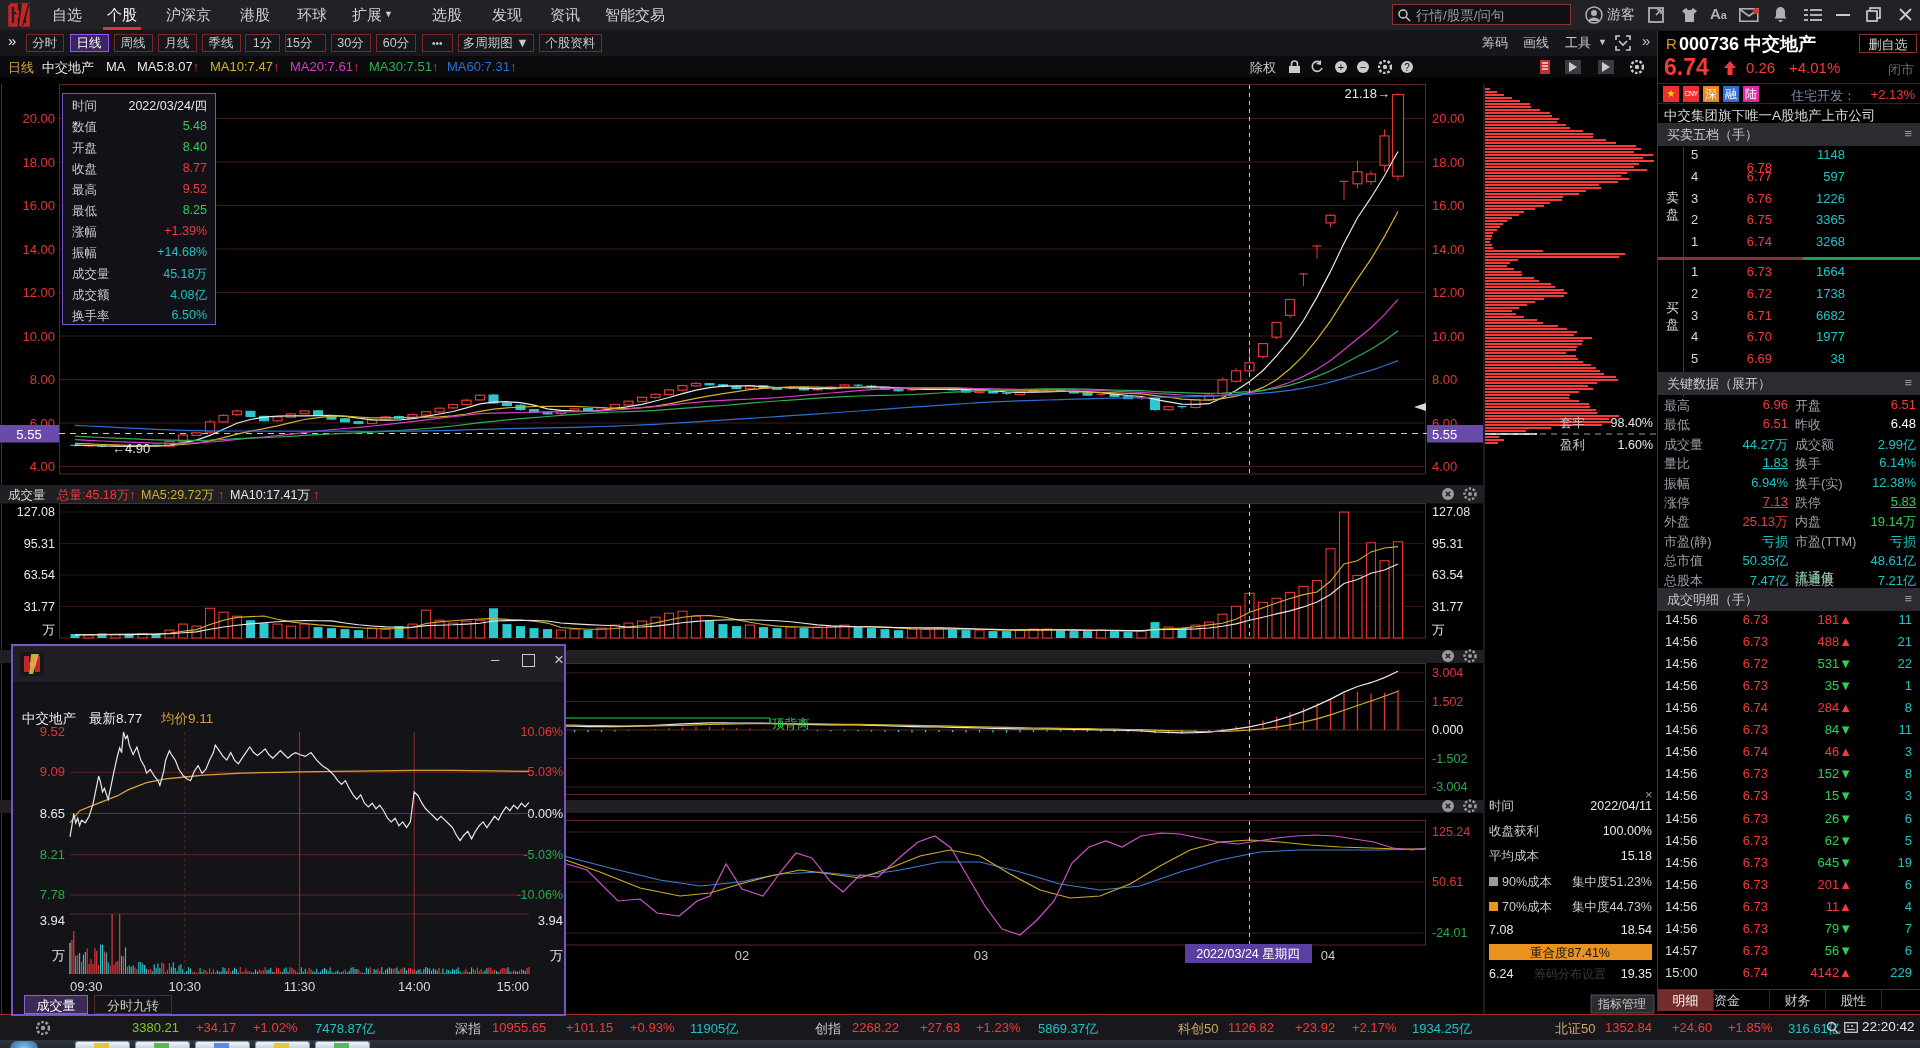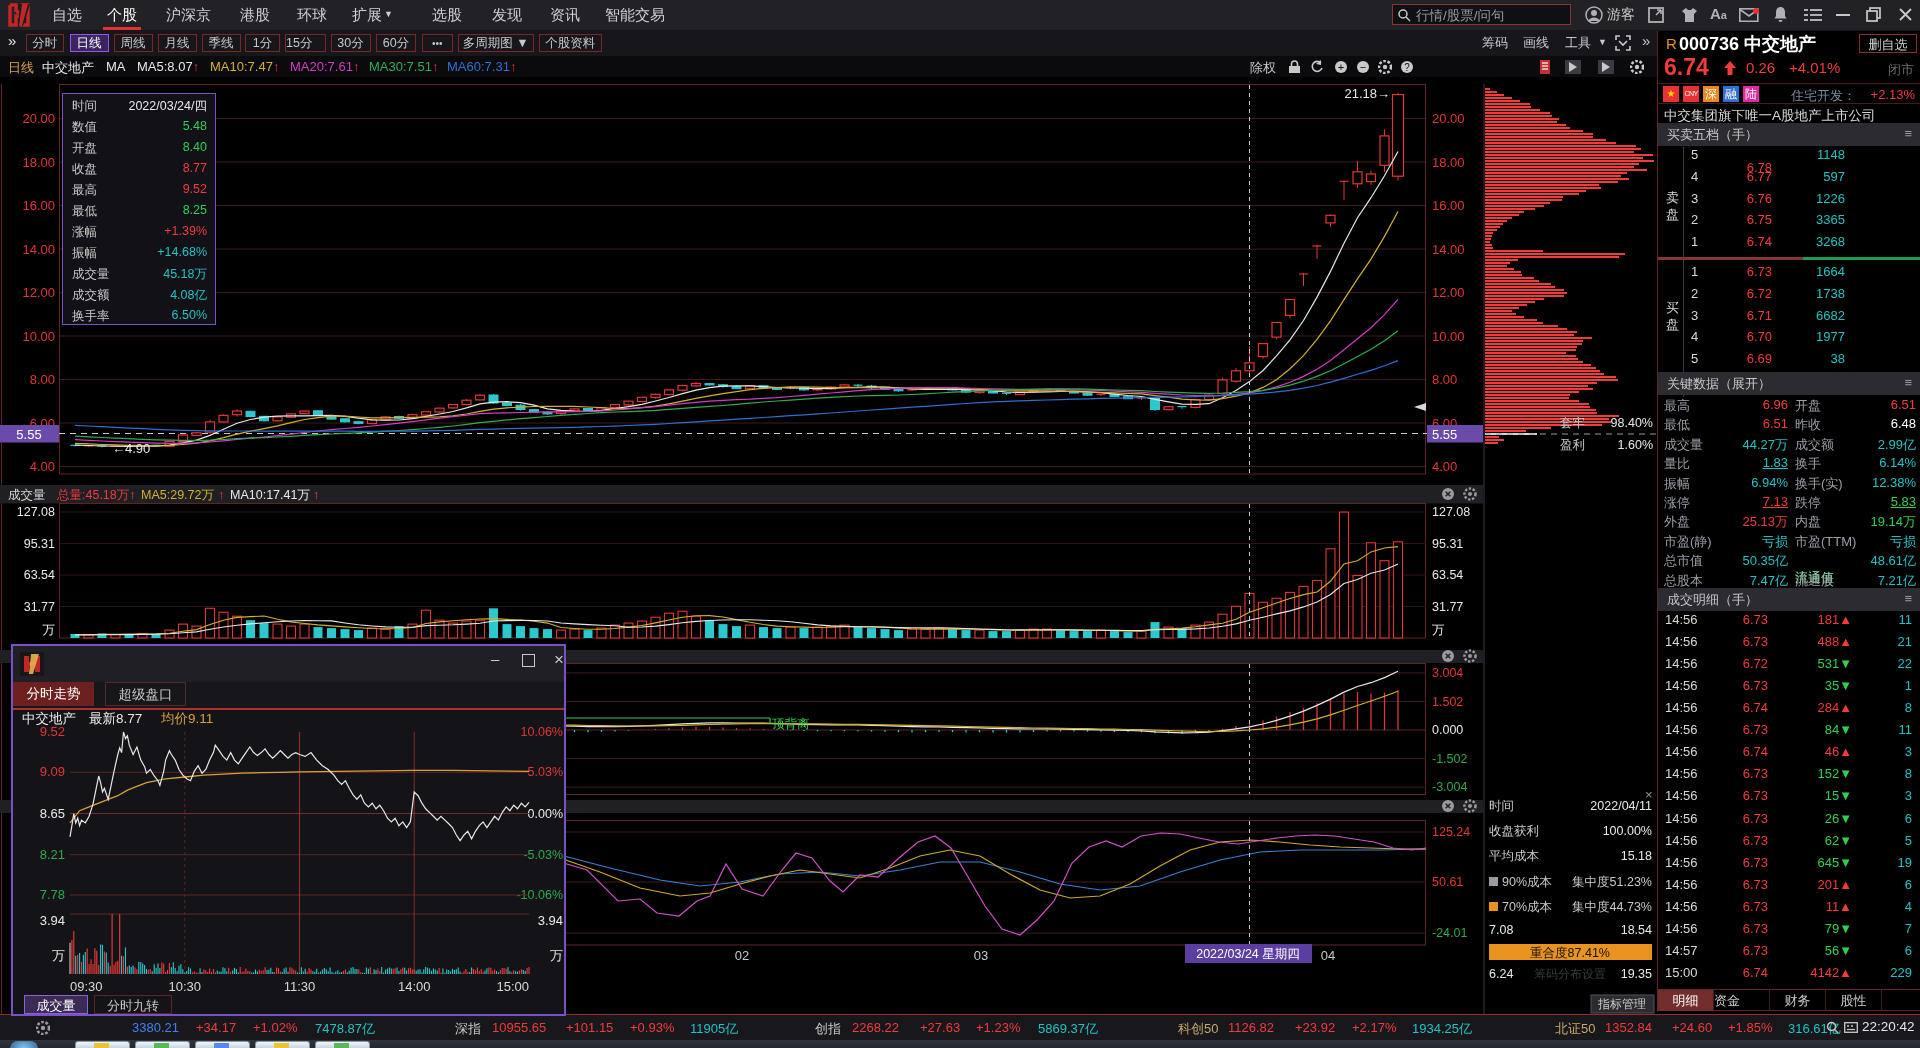--- a/index.html
+++ b/index.html
@@ -1117,24 +1117,20 @@
     <div style="position:absolute;left:0;top:0;right:0;height:36px;background:#1f1f25;">
       <svg width="26" height="26" style="position:absolute;left:6px;top:5px" viewBox="0 0 26 26">
         <rect x="1" y="1" width="24" height="24" fill="#17171b"></rect>
         <path d="M5 5 L10 5 L10 11 L16 11 L16 5 L21 5 L21 21 L16 21 L16 15 L10 15 L10 21 L5 21 Z" fill="#c22626"></path>
         <path d="M12 3 L20 3 L14 23 L10 23 Z" fill="#e8b44c" opacity="0.9"></path>
       </svg>
       <span style="position:absolute;left:478px;top:4px;color:#c9c9c9;font-size:15px;">–</span>
       <span style="position:absolute;left:509px;top:8px;width:11px;height:11px;border:1.5px solid #c9c9c9;"></span>
       <span style="position:absolute;left:541px;top:4px;color:#c9c9c9;font-size:17px;">×</span>
     </div>
-    <div style="position:absolute;left:0;top:36px;right:0;height:26px;background:#17171b;border-bottom:2px solid #b03030;">
-      <div style="position:absolute;left:0;top:0;width:81px;height:24px;background:#6e2020;color:#fff;font-size:13.5px;text-align:center;line-height:24px;">分时走势</div>
-      <div style="position:absolute;left:92px;top:0;width:81px;height:24px;color:#c9c9c9;font-size:13.5px;text-align:center;line-height:24px;border:1px solid #5c2424;box-sizing:border-box;">超级盘口</div>
-    </div>
     <div style="position:absolute;left:0;top:64px;right:0;height:20px;font-size:13.5px;">
       <span style="position:absolute;left:9px;color:#e8e8e8;">中交地产</span>
       <span style="position:absolute;left:76px;color:#e8e8e8;">最新8.77</span>
       <span style="position:absolute;left:148px;color:#d8a03c;">均价9.11</span>
     </div>
     <svg style="position:absolute;left:0;top:0;" width="551" height="350" viewBox="0 0 551 350">
       <text x="52" y="90.0" text-anchor="end" fill="#e23636" font-size="13">9.52</text>
       <text x="52" y="130.3" text-anchor="end" fill="#e23636" font-size="13">9.09</text>
       <text x="52" y="171.5" text-anchor="end" fill="#e8e8e8" font-size="13">8.65</text>
       <text x="52" y="212.7" text-anchor="end" fill="#2fa84c" font-size="13">8.21</text>
@@ -1407,21 +1403,21 @@
     </svg>
     <div style="position:absolute;left:11px;top:349px;width:64px;height:19px;background:#3a2a55;border:1px solid #8a62d8;color:#fff;font-size:13px;text-align:center;line-height:19px;box-sizing:border-box;">成交量</div>
     <div style="position:absolute;left:81px;top:349px;width:78px;height:19px;border:1px solid #5c2424;color:#c9c9c9;font-size:13px;text-align:center;line-height:19px;box-sizing:border-box;">分时九转</div>
   </div>
 <div style="position:absolute;left:0;top:1014px;width:1920px;height:26px;background:#18181c;border-top:1.5px solid #9a2c2c;box-sizing:border-box;font-size:13px;">
     <svg style="position:absolute;left:36px;top:6px" width="14" height="14" viewBox="0 0 14 14">
       <circle cx="7" cy="7" r="6" fill="none" stroke="#9a9aa0" stroke-width="2.6" stroke-dasharray="2.6 1.7"></circle>
       <circle cx="7" cy="7" r="2.2" fill="#9a9aa0"></circle>
     </svg>
     <span style="position:absolute;left:95px;top:5px;color:#c8c8c8;margin-top:38px;">沪指</span>
-    <span style="position:absolute;left:132px;top:5px;color:#3b82f6;">3380.21</span>
+    <span style="position:absolute;left:132px;top:5px;color:#84cc16;">3380.21</span>
     <span style="position:absolute;left:196px;top:5px;color:#f23b3b;">+34.17</span>
     <span style="position:absolute;left:253px;top:5px;color:#f23b3b;">+1.02%</span>
     <span style="position:absolute;left:315px;top:5px;color:#1fc3c3;">7478.87亿</span>
     <span style="position:absolute;left:455px;top:5px;color:#c8c8c8;">深指</span>
     <span style="position:absolute;left:492px;top:5px;color:#f23b3b;">10955.65</span>
     <span style="position:absolute;left:566px;top:5px;color:#f23b3b;">+101.15</span>
     <span style="position:absolute;left:630px;top:5px;color:#f23b3b;">+0.93%</span>
     <span style="position:absolute;left:690px;top:5px;color:#1fc3c3;">11905亿</span>
     <span style="position:absolute;left:815px;top:5px;color:#c8c8c8;">创指</span>
     <span style="position:absolute;left:852px;top:5px;color:#f23b3b;">2268.22</span>

